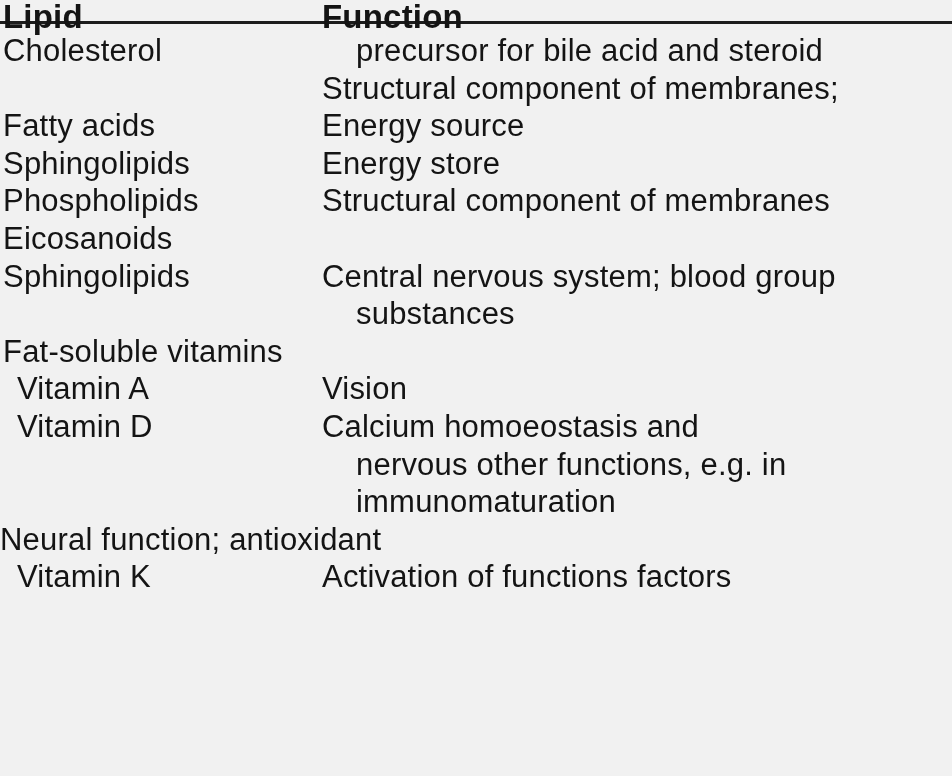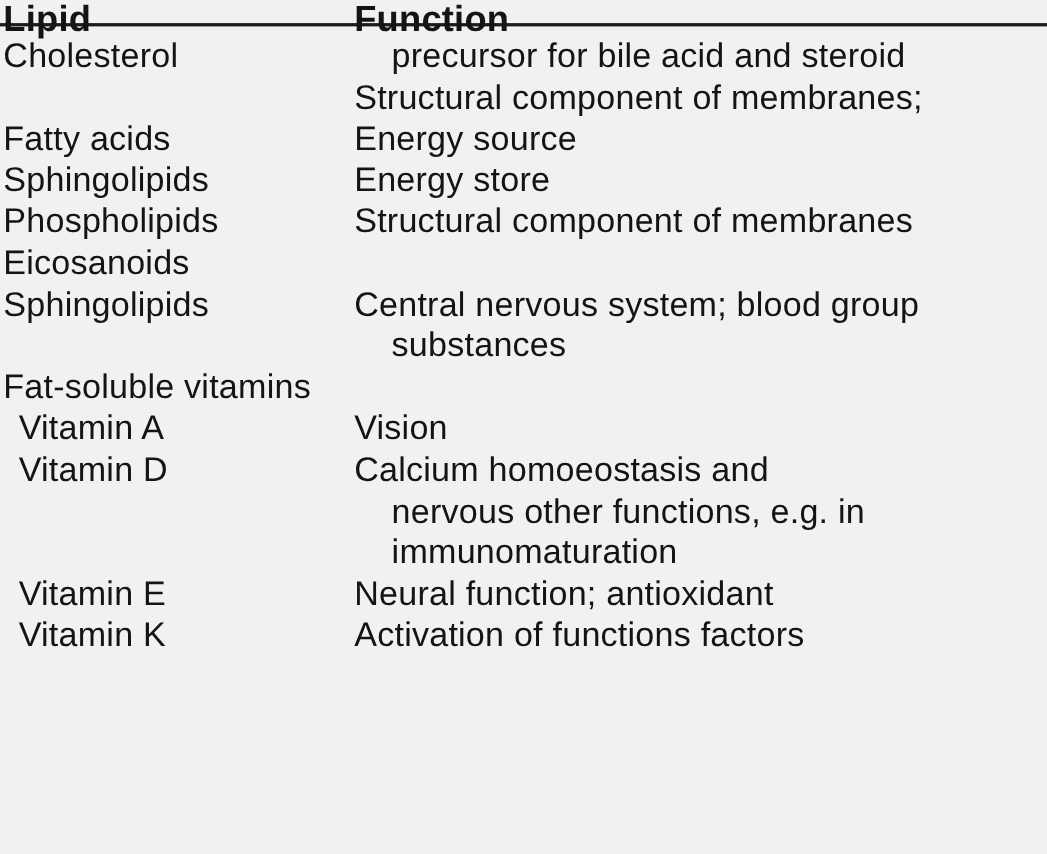--- a/index.html
+++ b/index.html
@@ -118,21 +118,20 @@
   <div class="row">
     <div class="lipid-cell indent">Vitamin D</div>
     <div class="fn-cell">
           <div class="fn-line">Calcium homoeostasis and</div>
           <div class="fn-line cont">nervous other functions, e.g. in</div>
           <div class="fn-line cont">immunomaturation</div>
         </div>
   </div>
 
   <div class="row">
-    <div class="lipid-cell indent">Vitamin E</div>
     <div class="fn-cell">
           <div class="fn-line">Neural function; antioxidant</div>
         </div>
   </div>
 
   <div class="row">
     <div class="lipid-cell indent">Vitamin K</div>
     <div class="fn-cell">
           <div class="fn-line">Activation of functions factors</div>
         </div>

